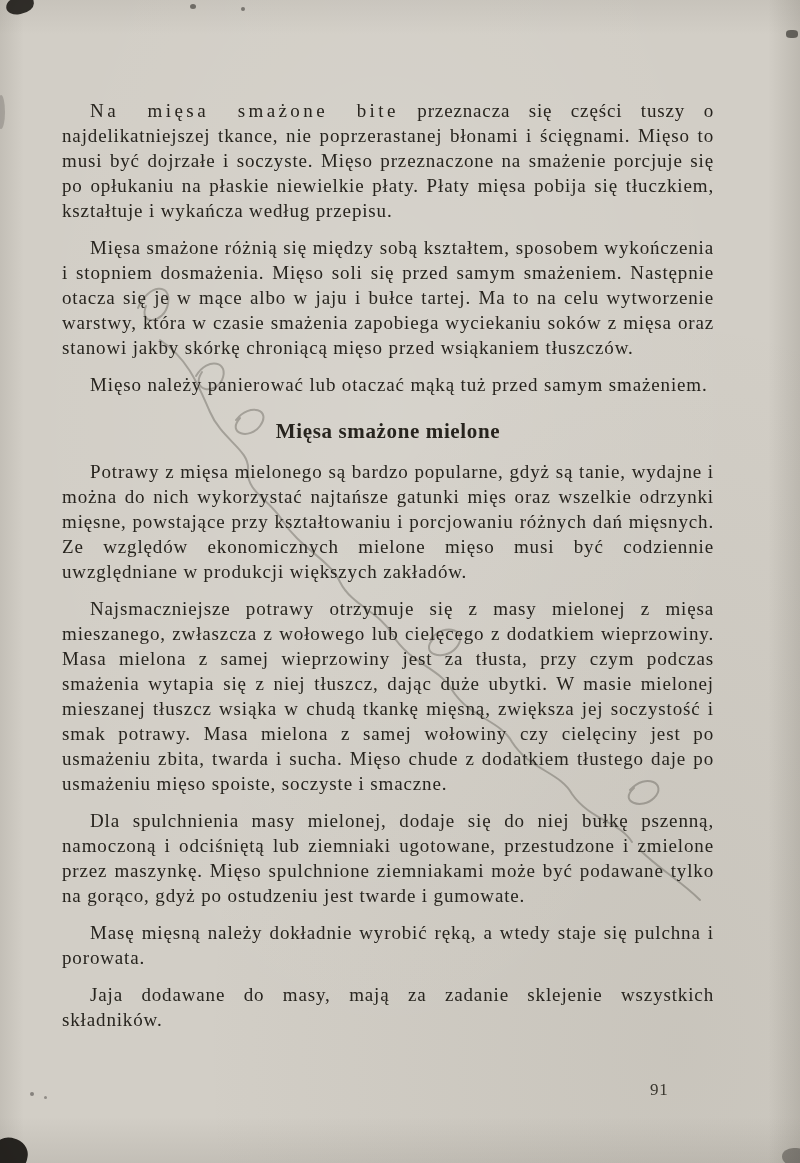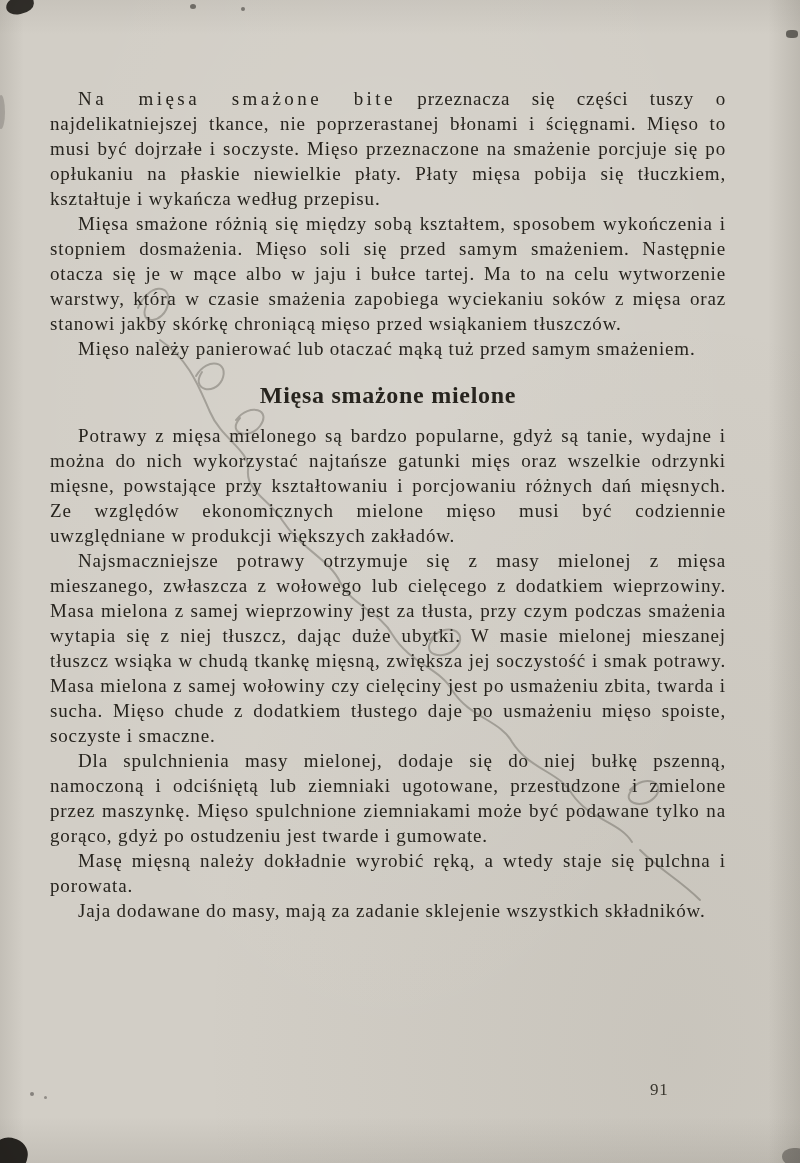--- a/index.html
+++ b/index.html
@@ -28,31 +28,31 @@
     position: relative;
     padding: 86px 74px 0 50px;
     text-align: justify;
     font-size: 19px;
     line-height: 25px;
     letter-spacing: 0.045em;
     hyphens: auto;
     z-index: 2;
   }
   .para {
-    margin: 0;
+    margin: 12px;
     text-indent: 28px;
   }
   .spaced {
     letter-spacing: 0.18em;
     word-spacing: 0.4em;
   }
   .section-heading {
     margin: 22px 0 15px 0;
     text-align: center;
-    font-size: 24px;
+    font-size: 21px;
     font-weight: 700;
     text-indent: 0;
     letter-spacing: 0.03em;
   }
   .watermark {
     position: absolute;
     left: 0;
     right: 0;
     top: 1040px;
     text-align: center;

